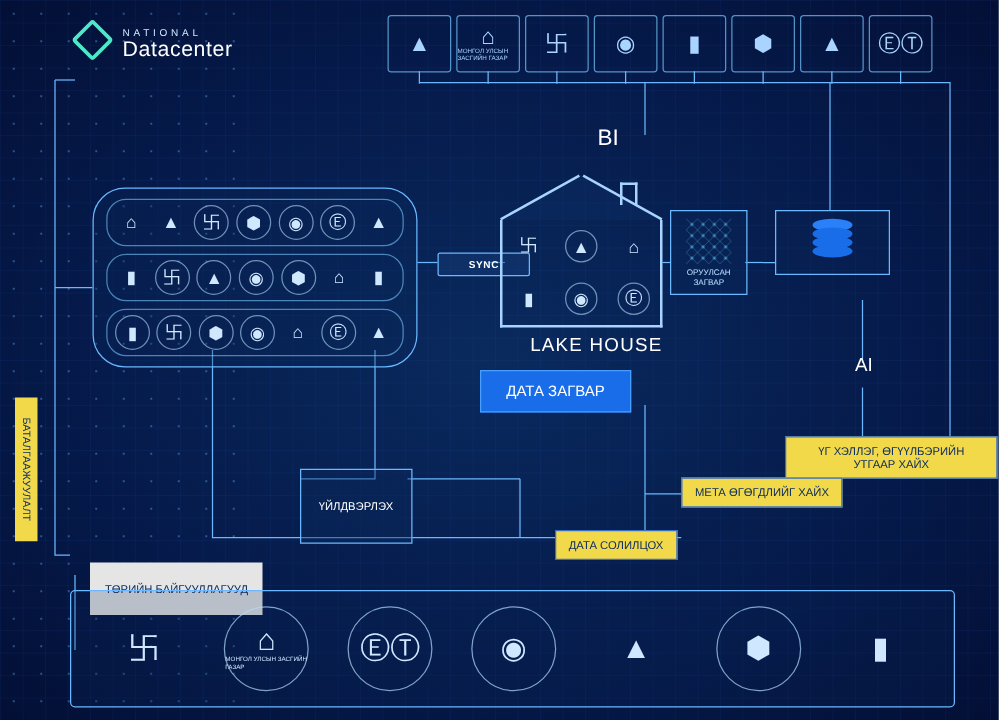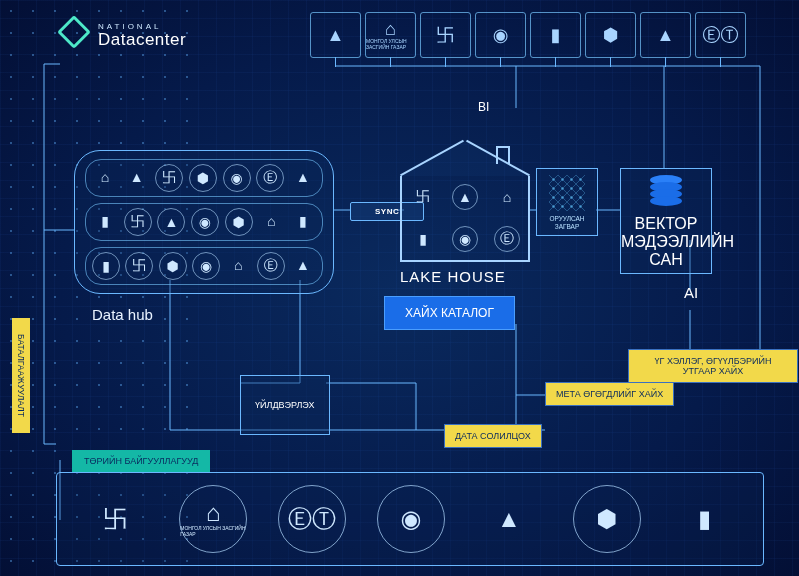--- a/index.html
+++ b/index.html
@@ -212,39 +212,39 @@
   border-right: 2px solid #a8d4ff;
   border-bottom: 2px solid #a8d4ff;
   height: 84px;
   display: grid;
   grid-template-columns: repeat(3, 1fr);
   grid-template-rows: repeat(2, 1fr);
   place-items: center;
 }
 .walls .mini-icon { width: 24px; height: 24px; font-size: 14px; }
 .lakehouse-label {
-  text-align: left;
+  text-align: right;
   margin-top: 8px;
   font-size: 15px;
   letter-spacing: 1px;
 }
 .catalog-btn {
   position: absolute;
   top: 296px;
   left: 384px;
   background: #1a6de8;
   padding: 9px 20px;
   font-size: 12px;
   border: 1px solid #4a9eff;
 }
 .bi-label {
   position: absolute;
   top: 100px;
   left: 478px;
-  font-size: 12px;
+  font-size: 18px;
 }
 .ai-label {
   position: absolute;
   top: 284px;
   left: 684px;
   font-size: 15px;
 }
 .embed-box {
   position: absolute;
   top: 168px;
@@ -318,24 +318,24 @@
   color: #0a2a5e;
   font-size: 8.5px;
   padding: 16px 4px;
   writing-mode: vertical-rl;
   text-orientation: mixed;
 }
 .gov-label {
   position: absolute;
   top: 450px;
   left: 72px;
-  background: #14b8a6;
+  background: #e5e5e5;
   color: #0a2a5e;
   font-size: 9px;
-  padding: 6px 12px;
+  padding: 16px 12px;
 }
 .bottom-panel {
   position: absolute;
   top: 472px;
   left: 56px;
   width: 686px;
   height: 92px;
   border: 1.5px solid #6bb8ff;
   border-radius: 4px;
   display: flex;
@@ -465,21 +465,20 @@
     <div class="datahub-row">
       <div class="mini-icon circled">▮</div>
       <div class="mini-icon circled">卐</div>
       <div class="mini-icon circled">⬢</div>
       <div class="mini-icon circled">◉</div>
       <div class="mini-icon">⌂</div>
       <div class="mini-icon circled">Ⓔ</div>
       <div class="mini-icon">▲</div>
     </div>
   </div>
-  <div class="datahub-label">Data hub</div>
 </div>
 
 <div class="sync-box">SYNC</div>
 
 <div class="lakehouse">
   <div class="house">
     <div class="roof"></div>
     <div class="roof-line"></div>
     <div class="chimney"></div>
     <div class="walls">
@@ -487,35 +486,34 @@
       <div class="mini-icon circled">▲</div>
       <div class="mini-icon">⌂</div>
       <div class="mini-icon">▮</div>
       <div class="mini-icon circled">◉</div>
       <div class="mini-icon circled">Ⓔ</div>
     </div>
   </div>
   <div class="lakehouse-label">LAKE HOUSE</div>
 </div>
 
-<div class="catalog-btn">ХАЙХ КАТАЛОГ</div>
+<div class="catalog-btn">ДАТА ЗАГВАР</div>
 
 <div class="embed-box">
   <div class="embed-mesh"></div>
   <div class="lbl">ОРУУЛСАН ЗАГВАР</div>
 </div>
 
 <div class="vector-box">
   <div class="db-icon">
     <div class="db-cyl"></div>
       <div class="db-cyl"></div>
       <div class="db-cyl"></div>
       <div class="db-cyl"></div>
   </div>
-  <div class="lbl">ВЕКТОР МЭДЭЭЛЛИЙН САН</div>
 </div>
 
 <div class="ai-label">AI</div>
 
 <div class="yellow-box ybox-1">ҮГ ХЭЛЛЭГ, ӨГҮҮЛБЭРИЙН УТГААР ХАЙХ</div>
 <div class="yellow-box ybox-2">МЕТА ӨГӨГДЛИЙГ ХАЙХ</div>
 <div class="yellow-box ybox-3">ДАТА СОЛИЛЦОХ</div>
 
 <div class="process-box">ҮЙЛДВЭРЛЭХ</div>
 

